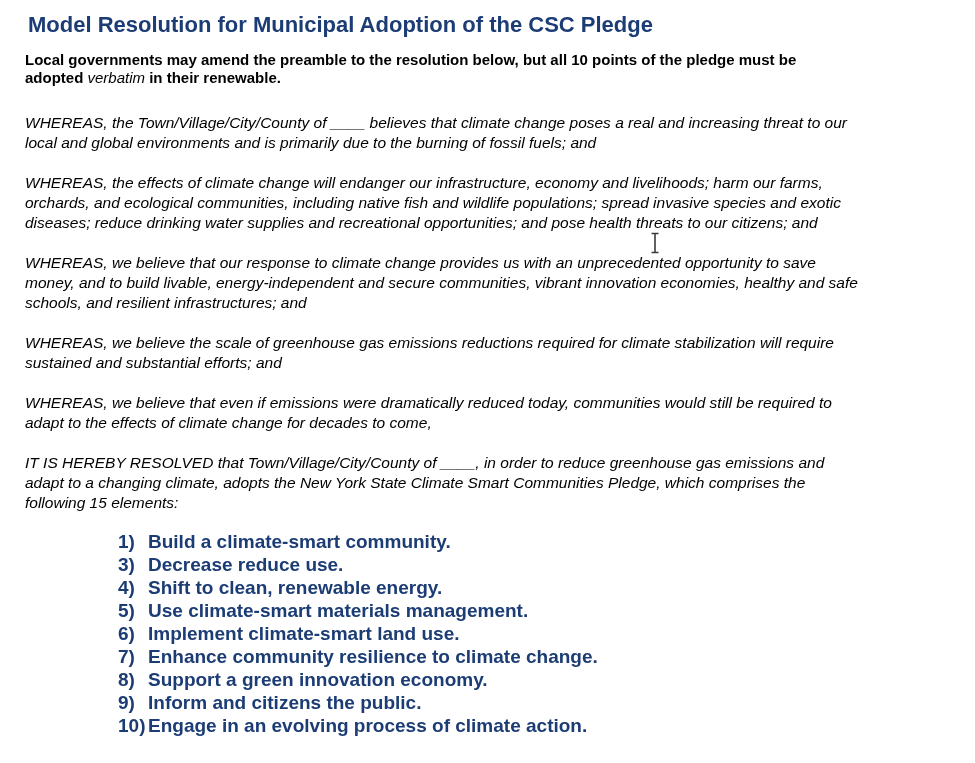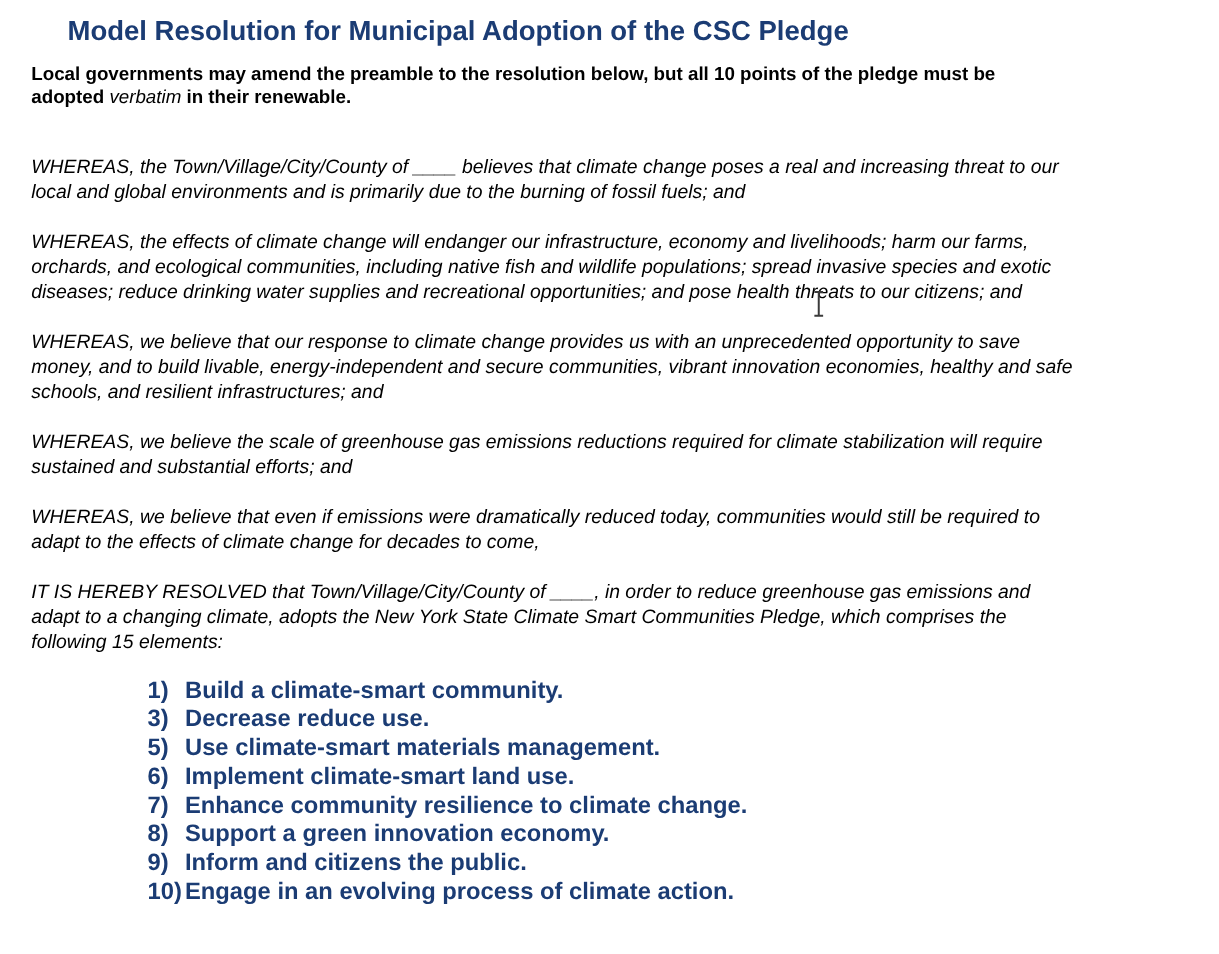--- a/index.html
+++ b/index.html
@@ -15,21 +15,21 @@
     height: 763px;
     background: var(--page-bg);
     font-family: "Liberation Sans", sans-serif;
     color: var(--body-text);
     position: relative;
     overflow: hidden;
   }
   .page { position: relative; width: 975px; height: 763px; padding-top: 10px; }
 
   
-  .title-row { display: flex; align-items: center; margin-left: 21px; height: 29px; gap: 12px; }
+  .title-row { display: flex; align-items: center; margin-left: 7px; height: 29px; }
   .title-accent-bar {
     width: 10px;
     background: var(--accent-bar-blue);
     flex: 0 0 10px;
     margin-right: 11px;
   }
   .page-title {
     margin: 0;
     font-size: 22px;
     font-weight: bold;
@@ -52,21 +52,21 @@
 
   .body-para {
     margin: 0;
     margin-top: 20px;
     font-size: 15.5px;
     font-style: italic;
     line-height: 20px;
     white-space: pre-line;
     color: var(--body-text);
   }
-  .body-para.first { margin-top: 37px; }
+  .body-para.first { margin-top: 26px; }
 
   
   .pledge-list {
     list-style: none;
     margin: 17px 0 0 0;
     padding: 0 0 0 93px;
     color: var(--heading-navy);
     font-weight: bold;
     font-size: 19px;
   }
@@ -109,20 +109,21 @@
 sustained and substantial efforts; and</p>
     <p class="body-para">WHEREAS, we believe that even if emissions were dramatically reduced today, communities would still be required to
 adapt to the effects of climate change for decades to come,</p>
     <p class="body-para">IT IS HEREBY RESOLVED that Town/Village/City/County of ____, in order to reduce greenhouse gas emissions and
 adapt to a changing climate, adopts the New York State Climate Smart Communities Pledge, which comprises the
 following 15 elements:</p>
 
     <ol class="pledge-list">
       <li><span class="num">1)</span><span class="item-text">Build a climate-smart community.</span></li>
       <li><span class="num">3)</span><span class="item-text">Decrease reduce use.</span></li>
+      <li><span class="num">4)</span><span class="item-text">Shift to clean, renewable energy.</span></li>
       <li><span class="num">5)</span><span class="item-text">Use climate-smart materials management.</span></li>
       <li><span class="num">6)</span><span class="item-text">Implement climate-smart land use.</span></li>
       <li><span class="num">7)</span><span class="item-text">Enhance community resilience to climate change.</span></li>
       <li><span class="num">8)</span><span class="item-text">Support a green innovation economy.</span></li>
       <li><span class="num">9)</span><span class="item-text">Inform and citizens the public.</span></li>
       <li><span class="num">10)</span><span class="item-text">Engage in an evolving process of climate action.</span></li>
     </ol>
 
   </div>
 

